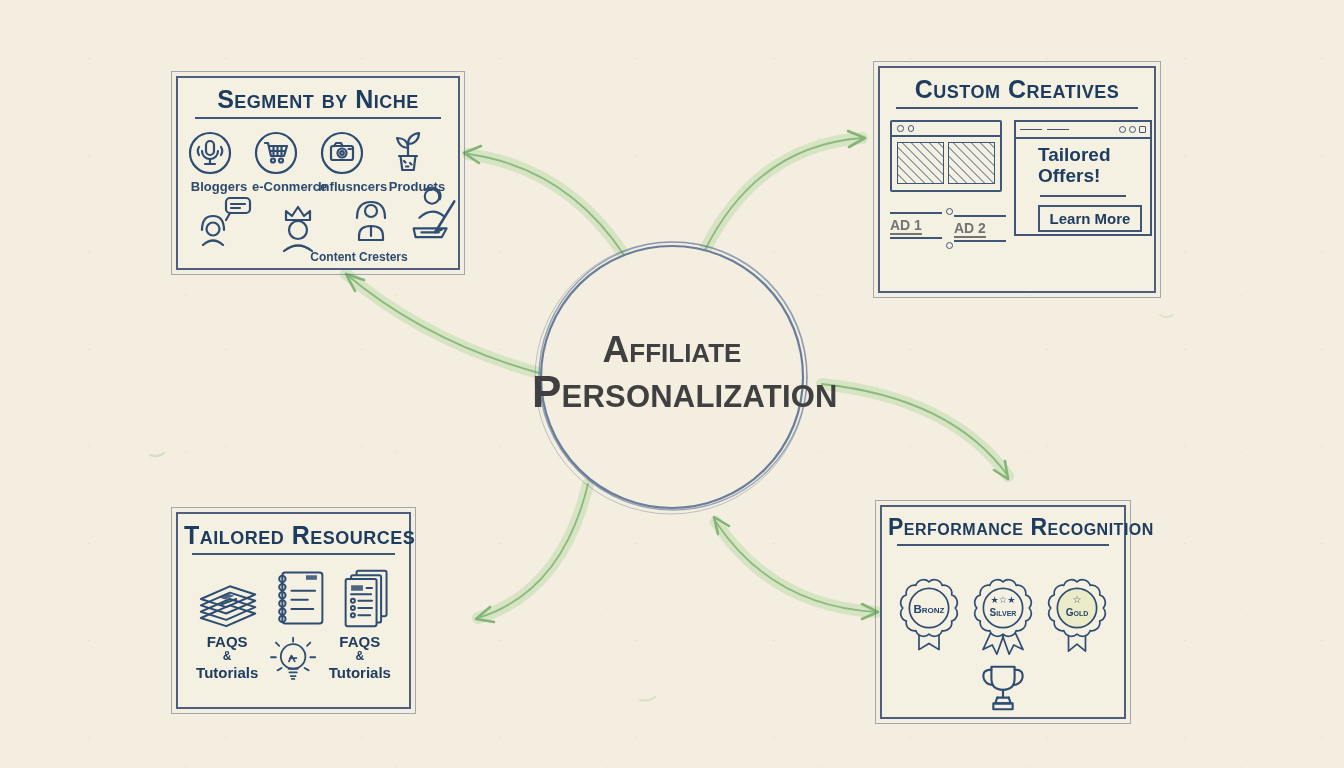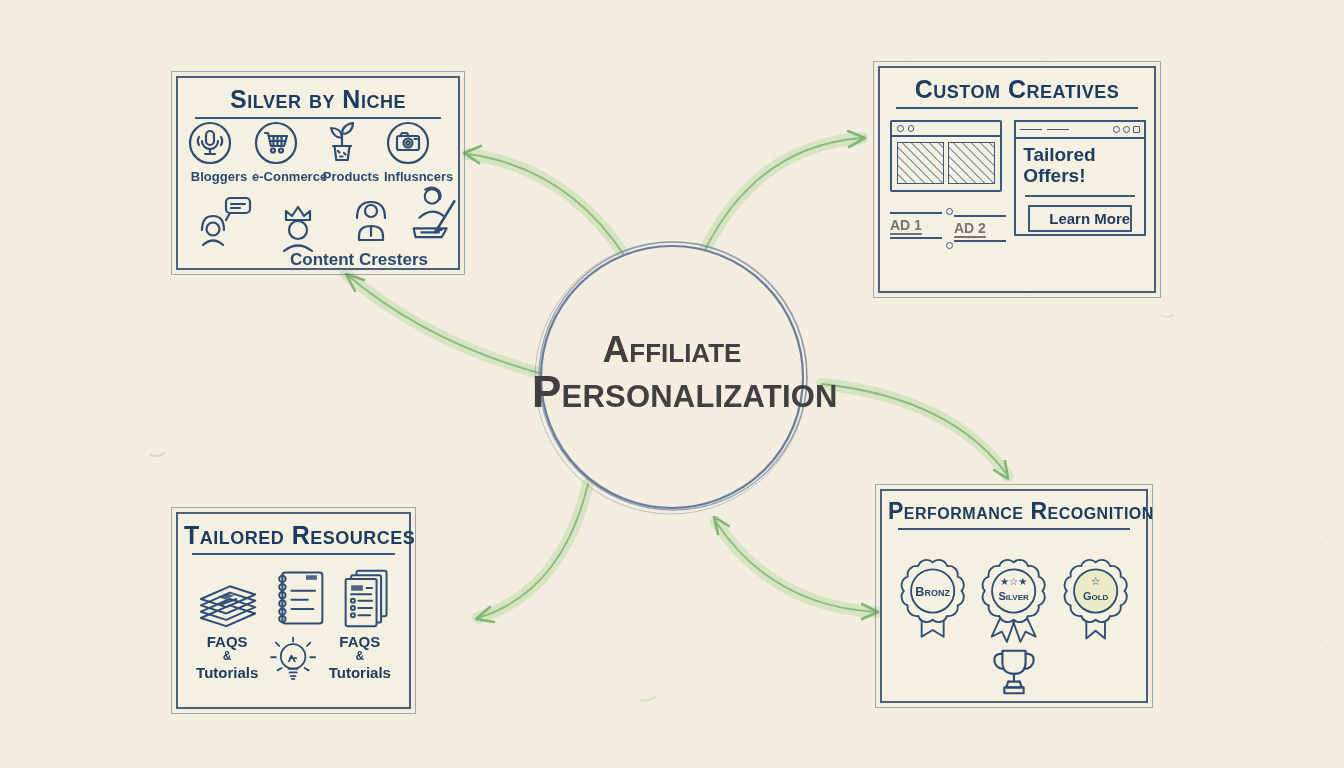--- a/index.html
+++ b/index.html
@@ -29,31 +29,31 @@
   .box-title{
     margin:7px 6px 0;text-align:center;
     font-variant:small-caps;font-weight:700;font-size:25px;
     letter-spacing:.5px;color:#1e3c60;white-space:nowrap;
   }
   .title-rule{height:2px;background:#3f5678;width:88%;margin:3px auto 0;}
 
   #box-segment{left:176px;top:76px;width:284px;height:194px;}
   #box-creatives{left:878px;top:66px;width:278px;height:227px;}
   #box-resources{left:176px;top:512px;width:235px;height:197px;}
-  #box-recognition{left:880px;top:489px;width:268px;height:214px;}
+  #box-recognition{left:880px;top:505px;width:246px;height:214px;}
   #box-recognition .box-title{font-size:23px;}
 
   
-  .seg-row1{display:flex;justify-content:space-between;padding:0 8px 0;}
+  .seg-row1{display:flex;justify-content:space-between;padding:10px 8px 0;}
   .seg-cell{width:66px;text-align:center;}
   .seg-cell .lab{display:block;font-size:13px;font-weight:700;color:#2c4a6e;margin-top:2px;white-space:nowrap;}
   .seg2-icon{position:absolute;}
   #seg-label-creators{
     position:absolute;left:96px;top:172px;width:170px;text-align:center;
-    font-size:17px;font-weight:700;color:#2c4a6e;white-space:nowrap;z-index:3;
+    font-size:12px;font-weight:700;color:#2c4a6e;white-space:nowrap;z-index:3;
   }
 
   
   .cr-content{position:absolute;left:10px;top:52px;right:8px;bottom:8px;display:flex;}
   .cr-left{width:126px;position:relative;}
   .browser{width:112px;height:72px;border:2px solid #3f5678;border-radius:2px;background:#f5f1e2;box-sizing:border-box;}
   .browser-bar{height:13px;border-bottom:2px solid #3f5678;display:flex;align-items:center;padding-left:5px;gap:4px;}
   .bdot{width:4.5px;height:4.5px;border:1.3px solid #3f5678;border-radius:50%;}
   .browser-body{display:flex;gap:4px;padding:5px 5px;}
   .hatch{flex:1;height:40px;border:1.5px solid #3f5678;
@@ -72,25 +72,25 @@
   .offer-window{
     position:relative;width:138px;height:116px;margin-left:4px;
     border:2px solid #3f5678;background:#f5f1e2;box-sizing:border-box;
   }
   .offer-bar{height:15px;border-bottom:2px solid #3f5678;display:flex;align-items:center;padding:0 4px;}
   .offer-dashes{flex:1;display:flex;gap:5px;}
   .offer-dashes i{display:block;width:22px;height:0;border-top:1.6px solid #3f5678;}
   .win-ctl{display:flex;gap:3px;align-items:center;}
   .wc{width:5px;height:5px;border:1.3px solid #3f5678;border-radius:50%;}
   .wc.sq{border-radius:1px;}
-  .offer-body{padding:6px 7px 0;}
+  .offer-body{padding:6px 22px 0;}
   .offer-head{font-size:19px;line-height:1.08;font-weight:700;color:#1f3d60;}
   .offer-div{height:1.6px;background:#3f5678;margin:9px 2px 8px;}
   .learn-btn{
-    display:block;margin:0 auto;width:104px;text-align:right;
+    display:block;margin:0 auto;width:104px;text-align:center;
     border:2px solid #3f5678;background:#f5f1e2;
     font-family:inherit;font-size:15px;font-weight:700;color:#1f3d60;padding:3px 0;
   }
 
   
   .res-icons{display:flex;justify-content:space-between;padding:8px 12px 0;}
   .res-bottom{display:flex;justify-content:space-between;align-items:flex-start;padding:0 14px;margin-top:-2px;}
   .faq{width:86px;text-align:center;font-weight:700;color:#1f3d60;font-size:15px;line-height:1.15;}
   .faq .amp{font-size:12px;}
 
@@ -162,21 +162,21 @@
     </g>
   </g>
 </svg>
 
 <div id="center-text">
   <span id="center-line1">Affiliate</span>
   <span id="center-line2">Personalization</span>
 </div>
 
 <div class="box" id="box-segment">
-  <div class="box-title">Silver by Niche</div>
+  <div class="box-title">Segment by Niche</div>
   <div class="title-rule"></div>
 
   <div class="seg-row1">
     <div class="seg-cell">
       <svg width="48" height="48" viewBox="0 0 48 48" class="svgic">
         <g class="sketch" stroke-width="2">
           <circle cx="24" cy="24" r="20"></circle>
           <rect x="20" y="12" width="8" height="14" rx="4"></rect>
           <path d="M16 22 a8 8 0 0 0 16 0"></path>
           <path d="M24 30 v5 M19 35 h10"></path>
@@ -193,40 +193,40 @@
           <path d="M21.5 18 v8 M25.5 17.5 v9 M29.5 17.5 v8.5 M18.7 22 h14"></path>
           <circle cx="21" cy="31.5" r="2"></circle>
             <circle cx="29" cy="31.5" r="2"></circle>
         </g>
       </svg>
       <span class="lab">e-Conmerce</span>
     </div>
     <div class="seg-cell">
       <svg width="48" height="48" viewBox="0 0 48 48">
         <g class="sketch" stroke-width="2">
+          <circle cx="24" cy="24" r="20"></circle>
+          <rect x="13" y="17" width="22" height="14" rx="2"></rect>
+          <circle cx="24" cy="24" r="4.5"></circle>
+            <circle cx="24" cy="24" r="1.8"></circle>
+          <path d="M16 17 l2 -3 h5 l1.5 3 M30.5 20 h2.5"></path>
+        </g>
+      </svg>
+      <span class="lab">Influsncers</span>
+    </div>
+    <div class="seg-cell">
+      <svg width="48" height="48" viewBox="0 0 48 48">
+        <g class="sketch" stroke-width="2">
           <path d="M15 27 h18 M16.5 27 l1.8 14 h11.4 l1.8 -14"></path>
           <path d="M20 32 l1.5 1.5 M26 34 l1.5 1.5 M22 37.5 h2.5"></path>
           <path d="M24 27 V15"></path>
           <path d="M24 19 C17 19 14 13 13 9 C19 9 24 12 24 19 Z"></path>
           <path d="M24 15 C24 8 29 5 35 4 C35 10 31 15 24 15 Z"></path>
         </g>
       </svg>
       <span class="lab">Products</span>
-    </div>
-    <div class="seg-cell">
-      <svg width="48" height="48" viewBox="0 0 48 48">
-        <g class="sketch" stroke-width="2">
-          <circle cx="24" cy="24" r="20"></circle>
-          <rect x="13" y="17" width="22" height="14" rx="2"></rect>
-          <circle cx="24" cy="24" r="4.5"></circle>
-            <circle cx="24" cy="24" r="1.8"></circle>
-          <path d="M16 17 l2 -3 h5 l1.5 3 M30.5 20 h2.5"></path>
-        </g>
-      </svg>
-      <span class="lab">Influsncers</span>
     </div>
   </div>
 
   <svg class="seg2-icon" style="left:16px;top:114px" width="60" height="54" viewBox="0 0 60 54">
     <g class="sketch" stroke-width="2">
       <path d="M8 38 q0 -14 11 -14 q11 0 11 14"></path>
       <circle cx="19" cy="37" r="6.5"></circle>
       <path d="M9 53 q10 -9 20 0"></path>
       <rect x="32" y="6" width="24" height="15" rx="4"></rect>
       <path d="M37 12 h14 M37 16 h9 M36 21 l-4 7"></path>

